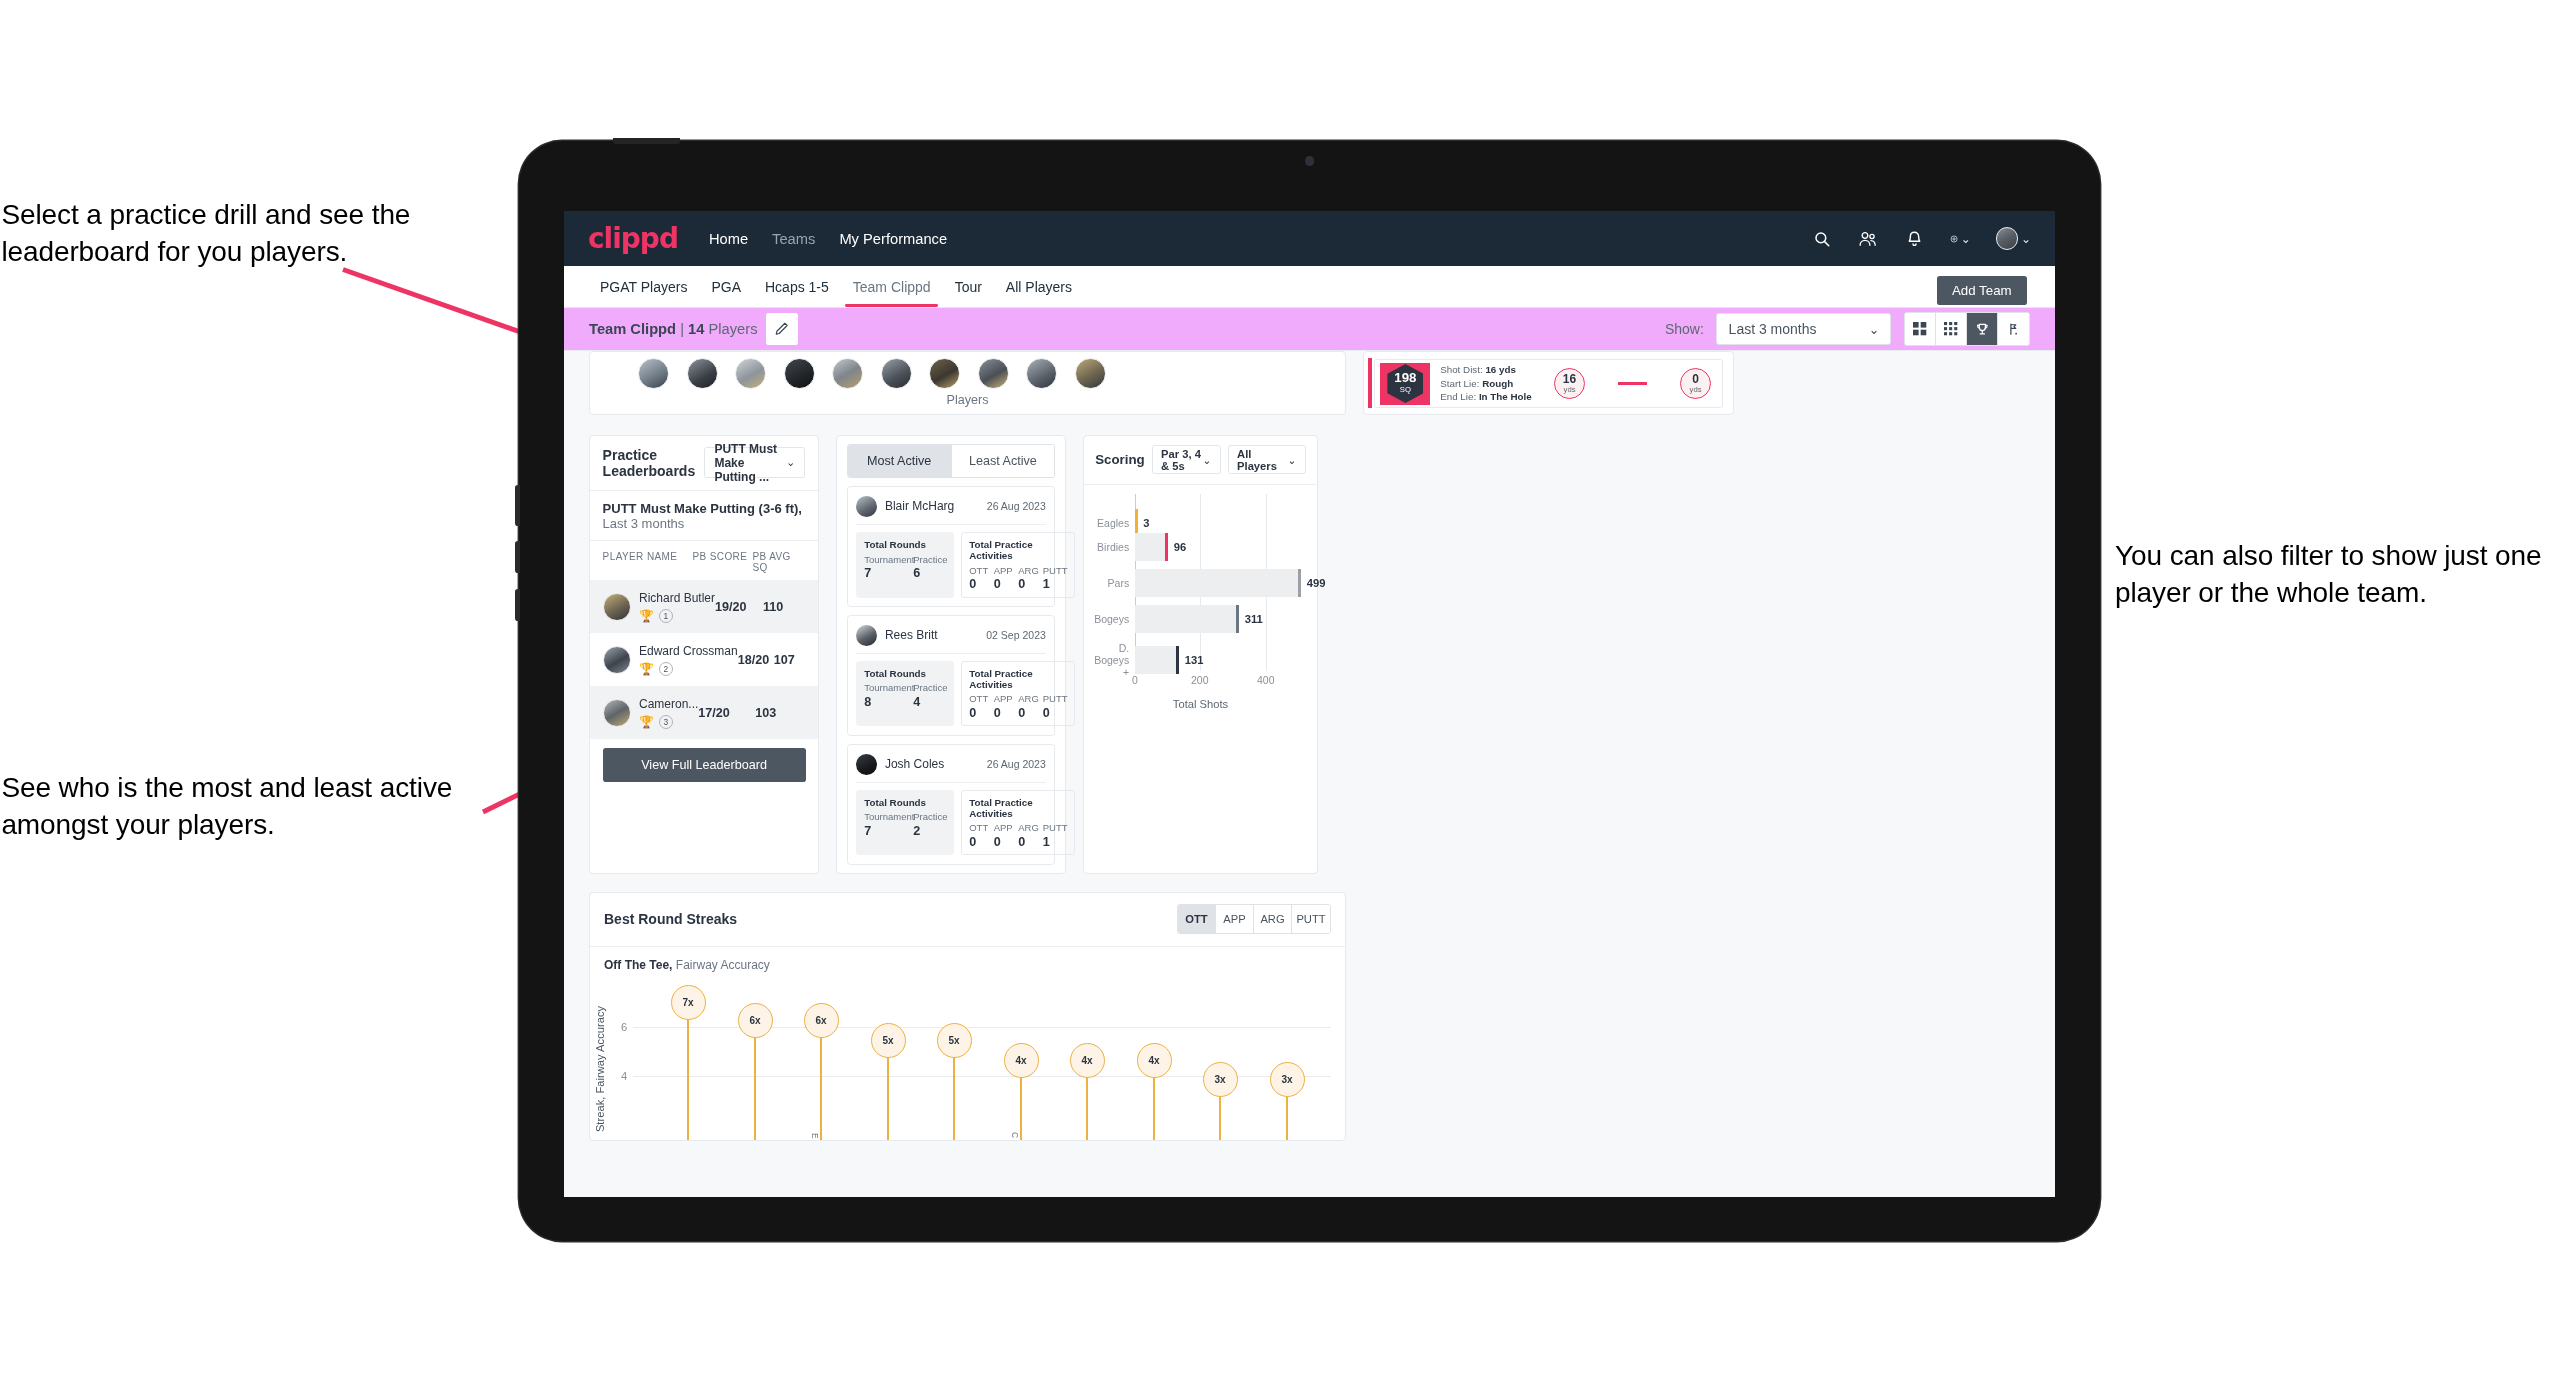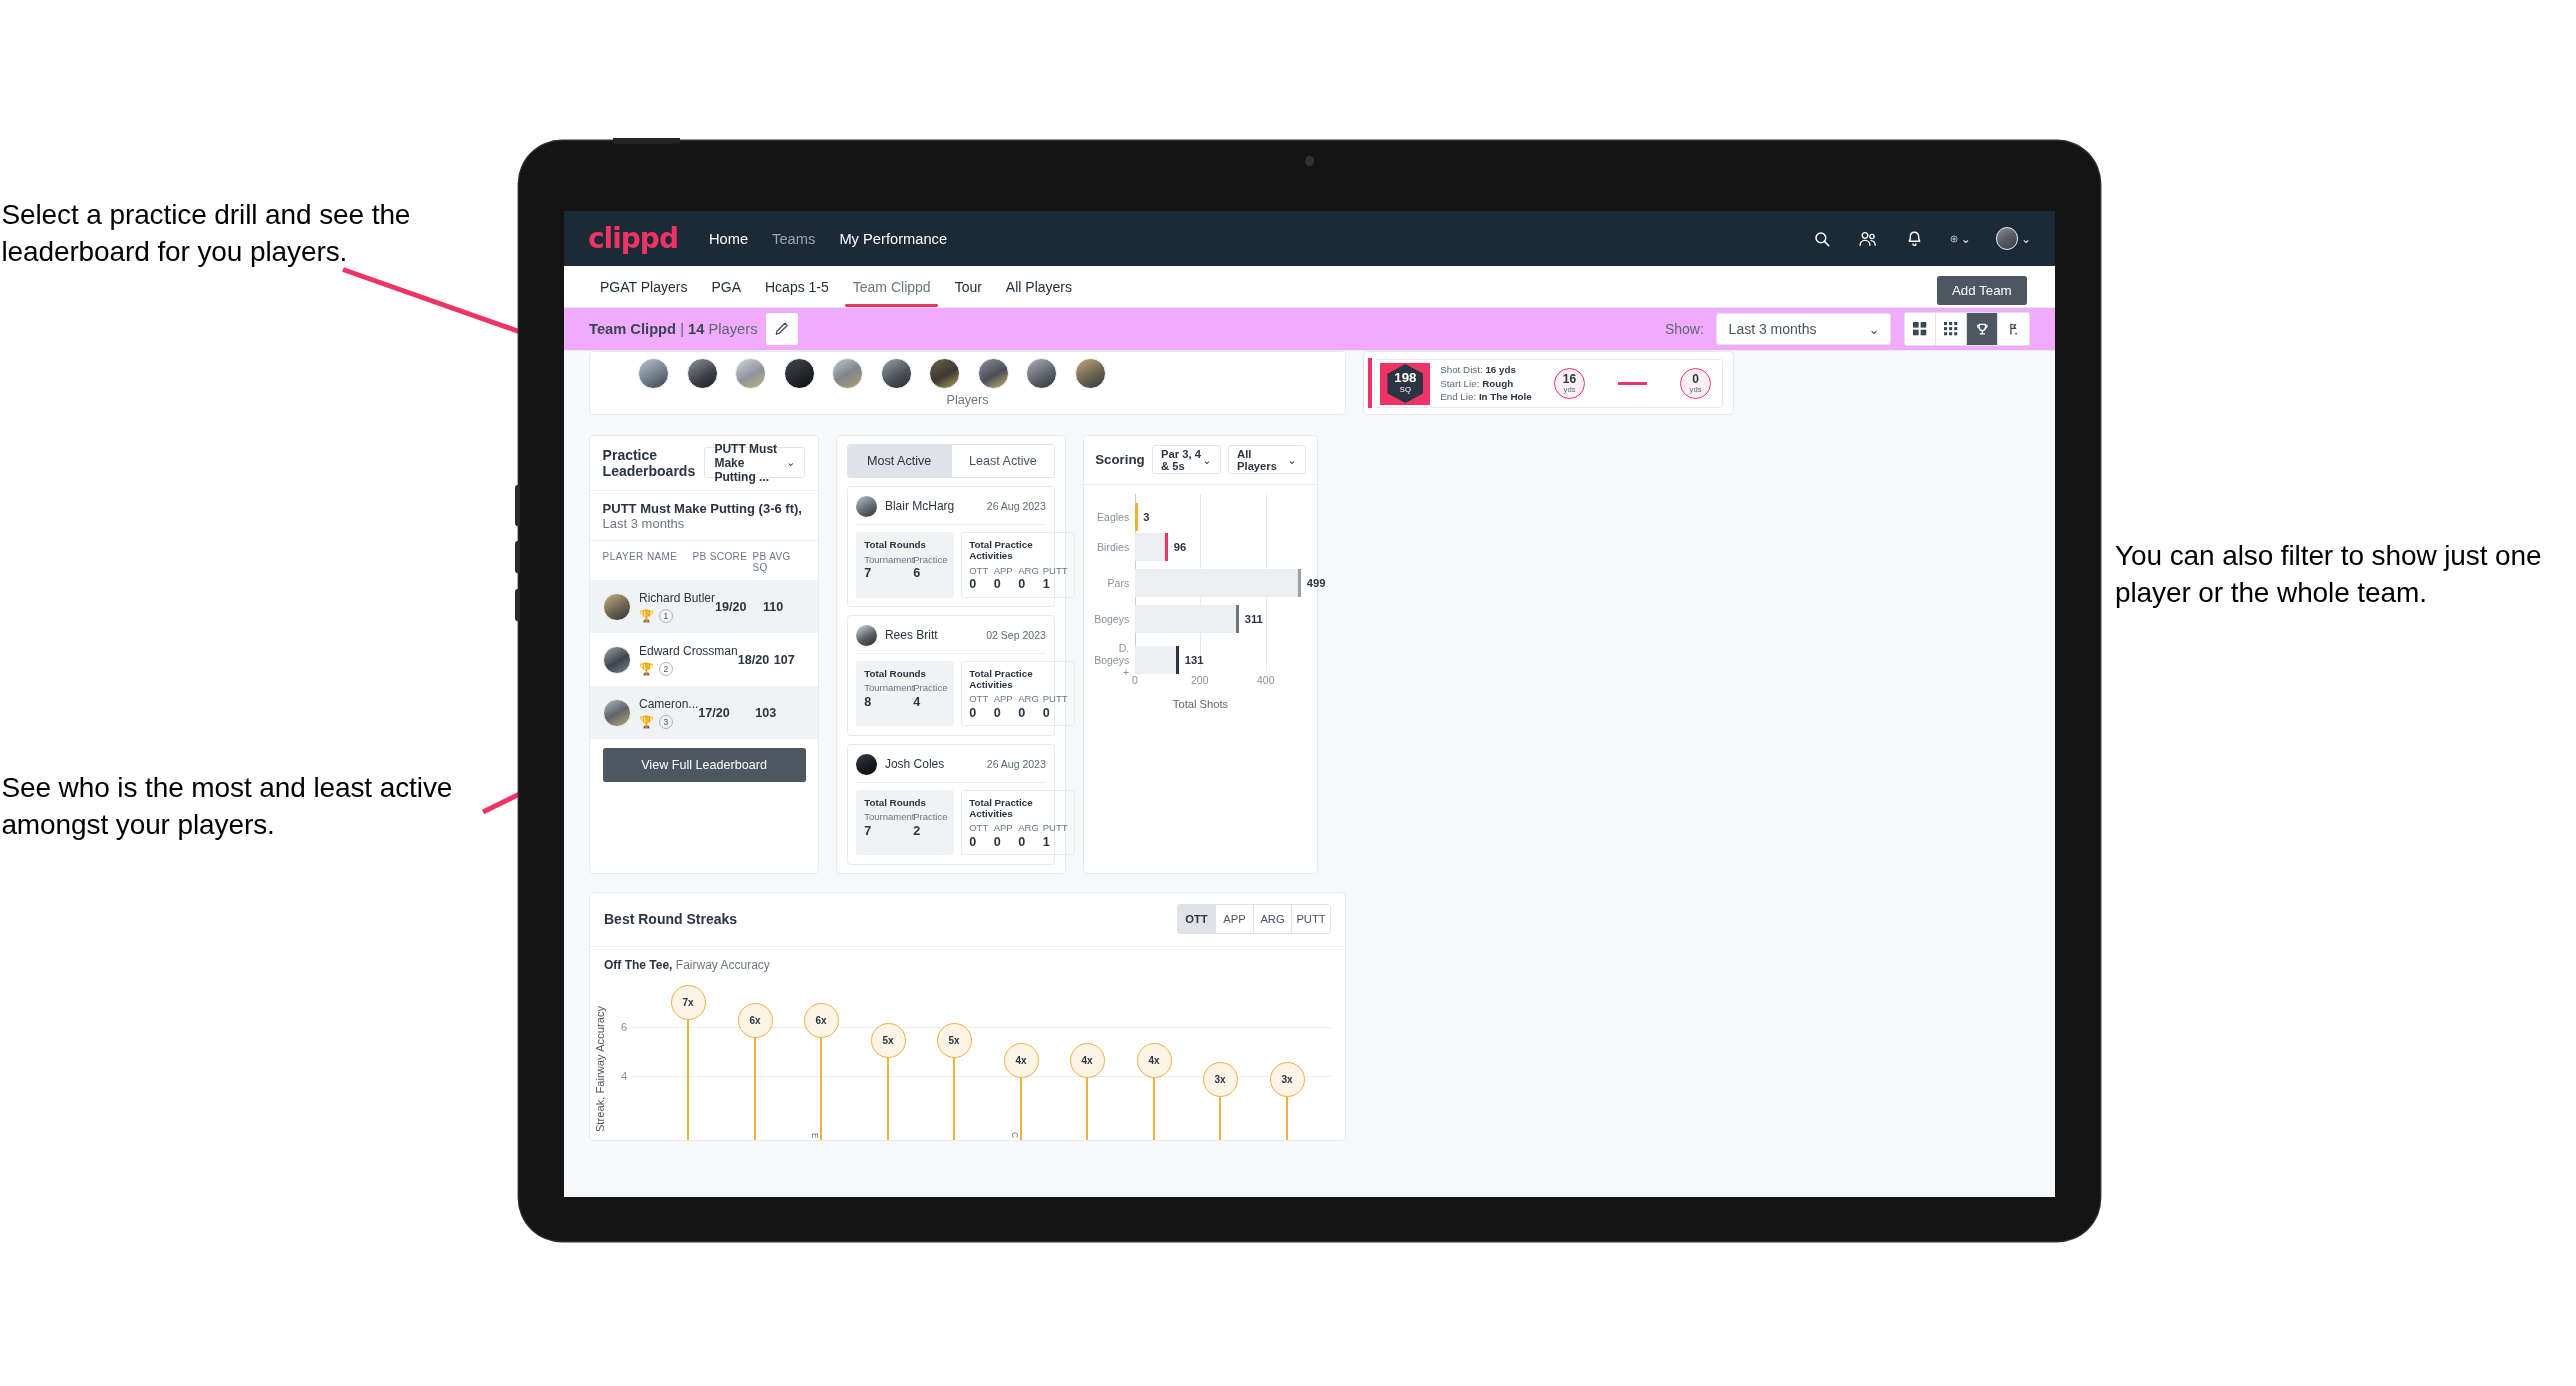--- a/index.html
+++ b/index.html
@@ -705,21 +705,21 @@
               <span class="caret2">⌄</span>
             </div>
           </div>
 
           <div id="sc-chart">
 
             <div class="axis-line" style="left:41px;"></div>
             <div class="grid-line" style="left:106px;"></div>
             <div class="grid-line" style="left:172px;"></div>
 
-            <div class="bar-row" style="top:11px;">
+            <div class="bar-row" style="top:17px;">
               <div class="bar-lab">Eagles</div>
               <div class="bar-track">
                 <div class="bar-fill" style="width:1px;"></div>
                 <div class="bar-cap" style="left:0px;background:#f2b134;"></div>
                 <div class="bar-val" style="left:8.4px;">3</div>
               </div>
             </div>
 
             <div class="bar-row" style="top:41px;">
               <div class="bar-lab">Birdies</div>

